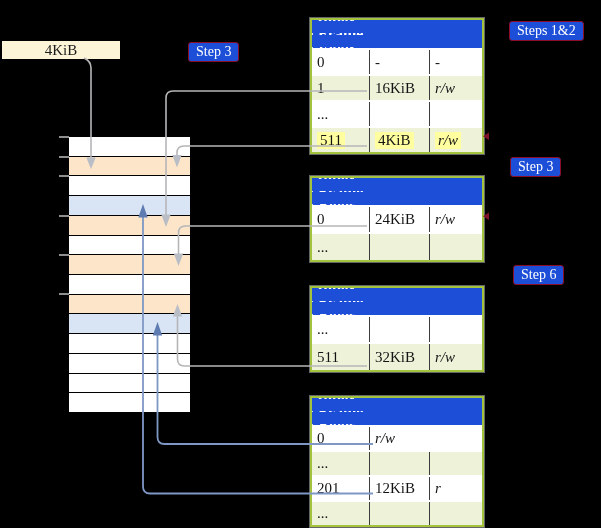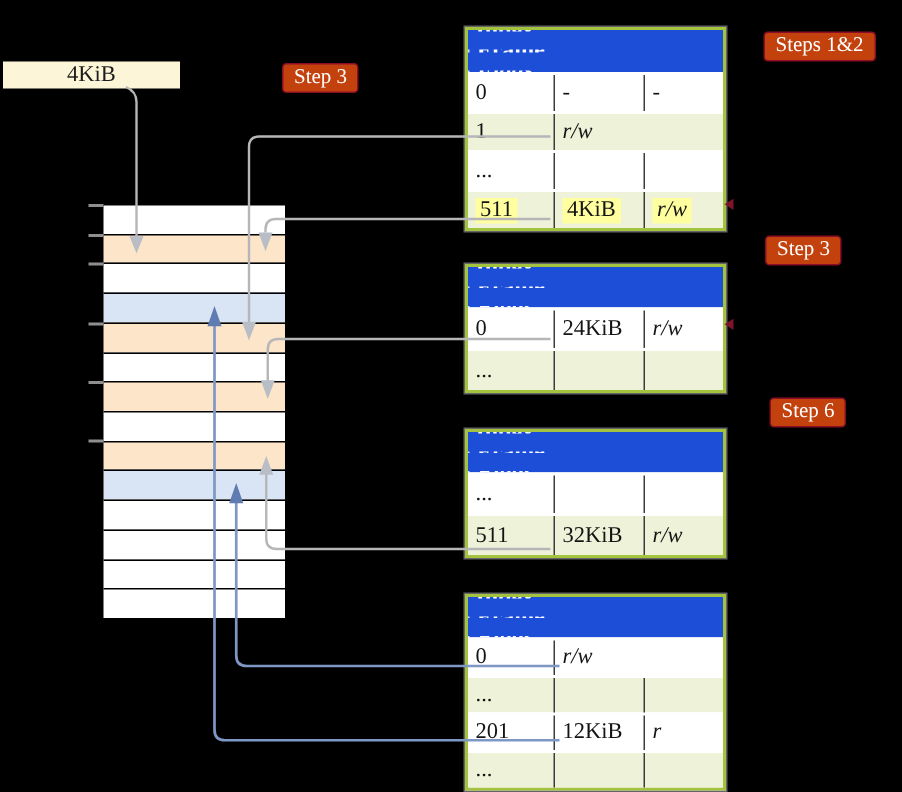--- a/index.html
+++ b/index.html
@@ -5,21 +5,21 @@
   html,body{margin:0;padding:0;background:#000;}
   body{width:601px;height:528px;position:relative;overflow:hidden;
        font-family:"Liberation Serif","DejaVu Serif",serif;}
   .abs{position:absolute;}
 
   
   .frame-label{left:2px;top:41px;width:118px;height:18px;background:#fdf5d8;
 .    color:#1c1c1c;text-align:center;font-size:15px;line-height:18px;color:#1c1c1c;}
 
   
-  .badge{background:#c2410c;border:1px solid #8c0e26;border-radius:3px;
+  .badge{background:#1d4ed8;border:1px solid #8c0e26;border-radius:3px;
          color:#fff;font-size:14px;line-height:15px;padding:1px 7px 2px;white-space:nowrap;}
   .badge.step0{left:188px;top:42px;}
   .badge.steps12{left:509px;top:21px;}
   .badge.step3{left:510px;top:157px;}
   .badge.step4{left:513px;top:265px;}
 
   
   .memory-stack{left:69px;top:137px;width:121px;height:275px;display:flex;flex-direction:column;}
   .mem-row{flex:1;box-sizing:border-box;}
   .mem-row + .mem-row{border-top:1.5px solid #000;}
@@ -88,20 +88,21 @@
         <div class="tcell c1">Frame</div>
         <div class="tcell c2">Flags</div>
       </div>
       <div class="trow tbody" style="height: 26px;">
         <div class="tcell c0">0</div>
         <div class="tcell c1">-</div>
         <div class="tcell c2">-</div>
       </div>
       <div class="trow tbody shade" style="height: 26px;">
         <div class="tcell c0">1</div>
+        <div class="tcell c1">16KiB</div>
         <div class="tcell c2">r/w</div>
       </div>
       <div class="trow tbody" style="height: 26px;">
         <div class="tcell c0">...</div>
         <div class="tcell c1"></div>
         <div class="tcell c2"></div>
       </div>
       <div class="trow tbody shade" style="height: 26px;">
         <div class="tcell c0">
           <span class="hl">511</span>

